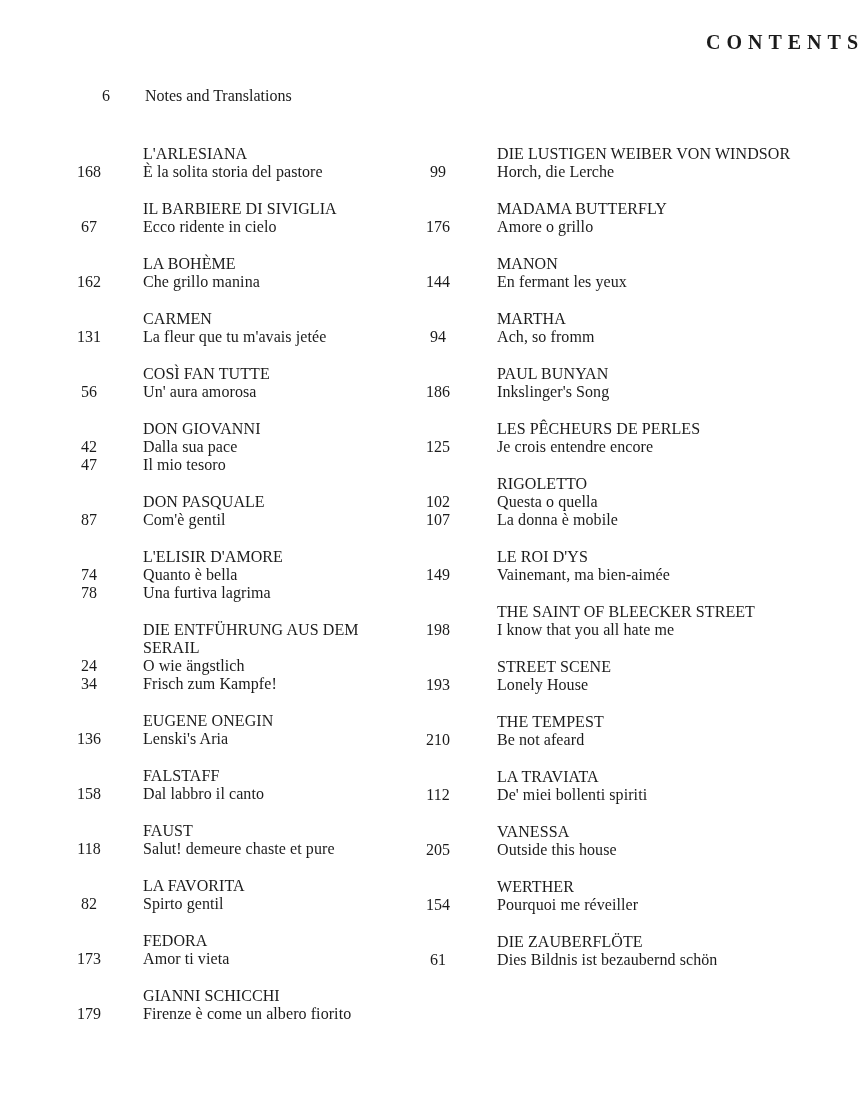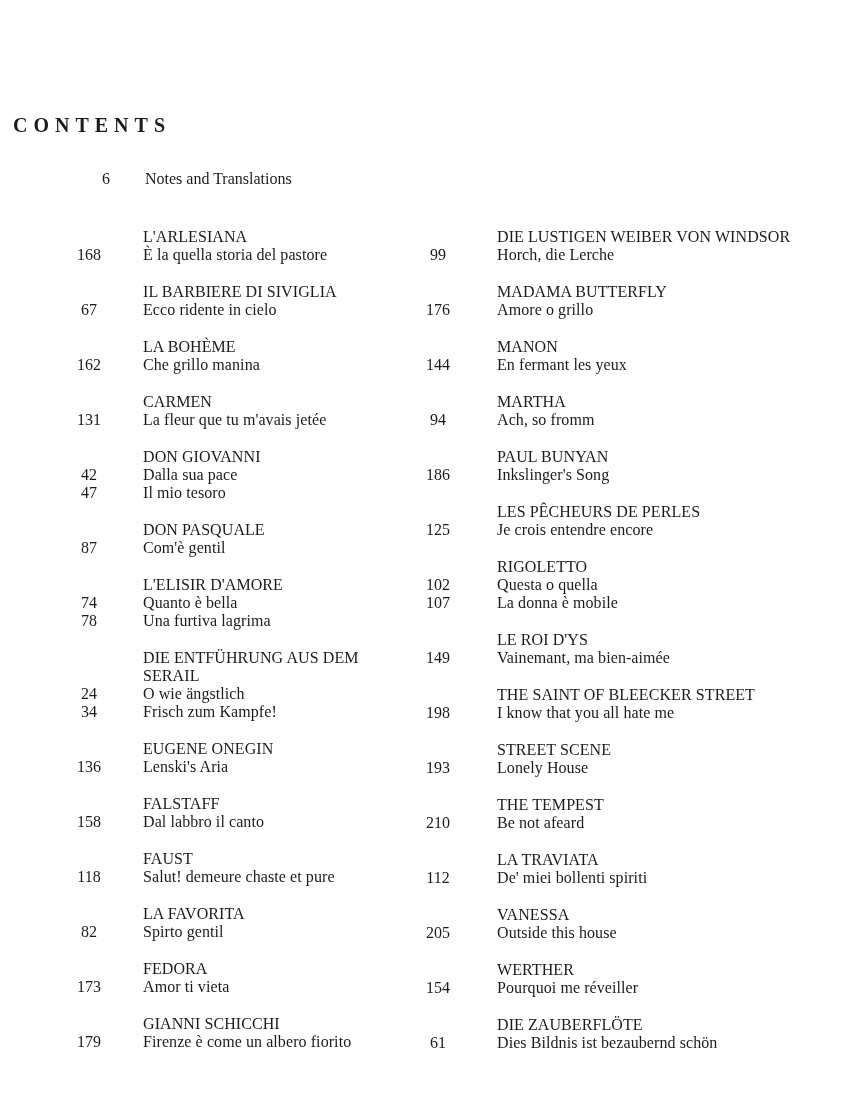--- a/index.html
+++ b/index.html
@@ -6,23 +6,23 @@
   body {
     width: 864px; height: 1118px;
     background: #ffffff;
     overflow: hidden;
     font-family: "Liberation Serif", "DejaVu Serif", serif;
     color: #1b1b1b;
   }
   .page { position: relative; width: 864px; height: 1118px; background: #ffffff; }
 
   .toc-title {
-    margin: 7px;
-    padding-top: 106px;
-    text-align: left;
+    margin: 0;
+    padding-top: 30px;
+    text-align: right;
     font-size: 20px;
     font-weight: 700;
     letter-spacing: 0.30em;
     text-indent: 0.30em;
     line-height: 24px;
   }
 
   .front-row {
     margin-top: 33px;
     margin-left: 60px;
@@ -58,21 +58,21 @@
     <span class="num">6</span>
     <span class="txt">Notes and Translations</span>
   </div>
 
   <div class="cols">
     <div class="col-left" id="col-0">
         <div class="group">
           <div class="opera-title">L'ARLESIANA</div>
           <div class="row">
             <span class="num">168</span>
-            <span class="txt">È la quella storia del pastore</span>
+            <span class="txt">È la solita storia del pastore</span>
           </div>
         </div>
         <div class="group">
           <div class="opera-title">IL BARBIERE DI SIVIGLIA</div>
           <div class="row">
             <span class="num">67</span>
             <span class="txt">Ecco ridente in cielo</span>
           </div>
         </div>
         <div class="group">
@@ -80,20 +80,27 @@
           <div class="row">
             <span class="num">162</span>
             <span class="txt">Che grillo manina</span>
           </div>
         </div>
         <div class="group">
           <div class="opera-title">CARMEN</div>
           <div class="row">
             <span class="num">131</span>
             <span class="txt">La fleur que tu m'avais jetée</span>
+          </div>
+        </div>
+        <div class="group">
+          <div class="opera-title">COSÌ FAN TUTTE</div>
+          <div class="row">
+            <span class="num">56</span>
+            <span class="txt">Un' aura amorosa</span>
           </div>
         </div>
         <div class="group">
           <div class="opera-title">DON GIOVANNI</div>
           <div class="row">
             <span class="num">42</span>
             <span class="txt">Dalla sua pace</span>
           </div>
           <div class="row">
             <span class="num">47</span>

